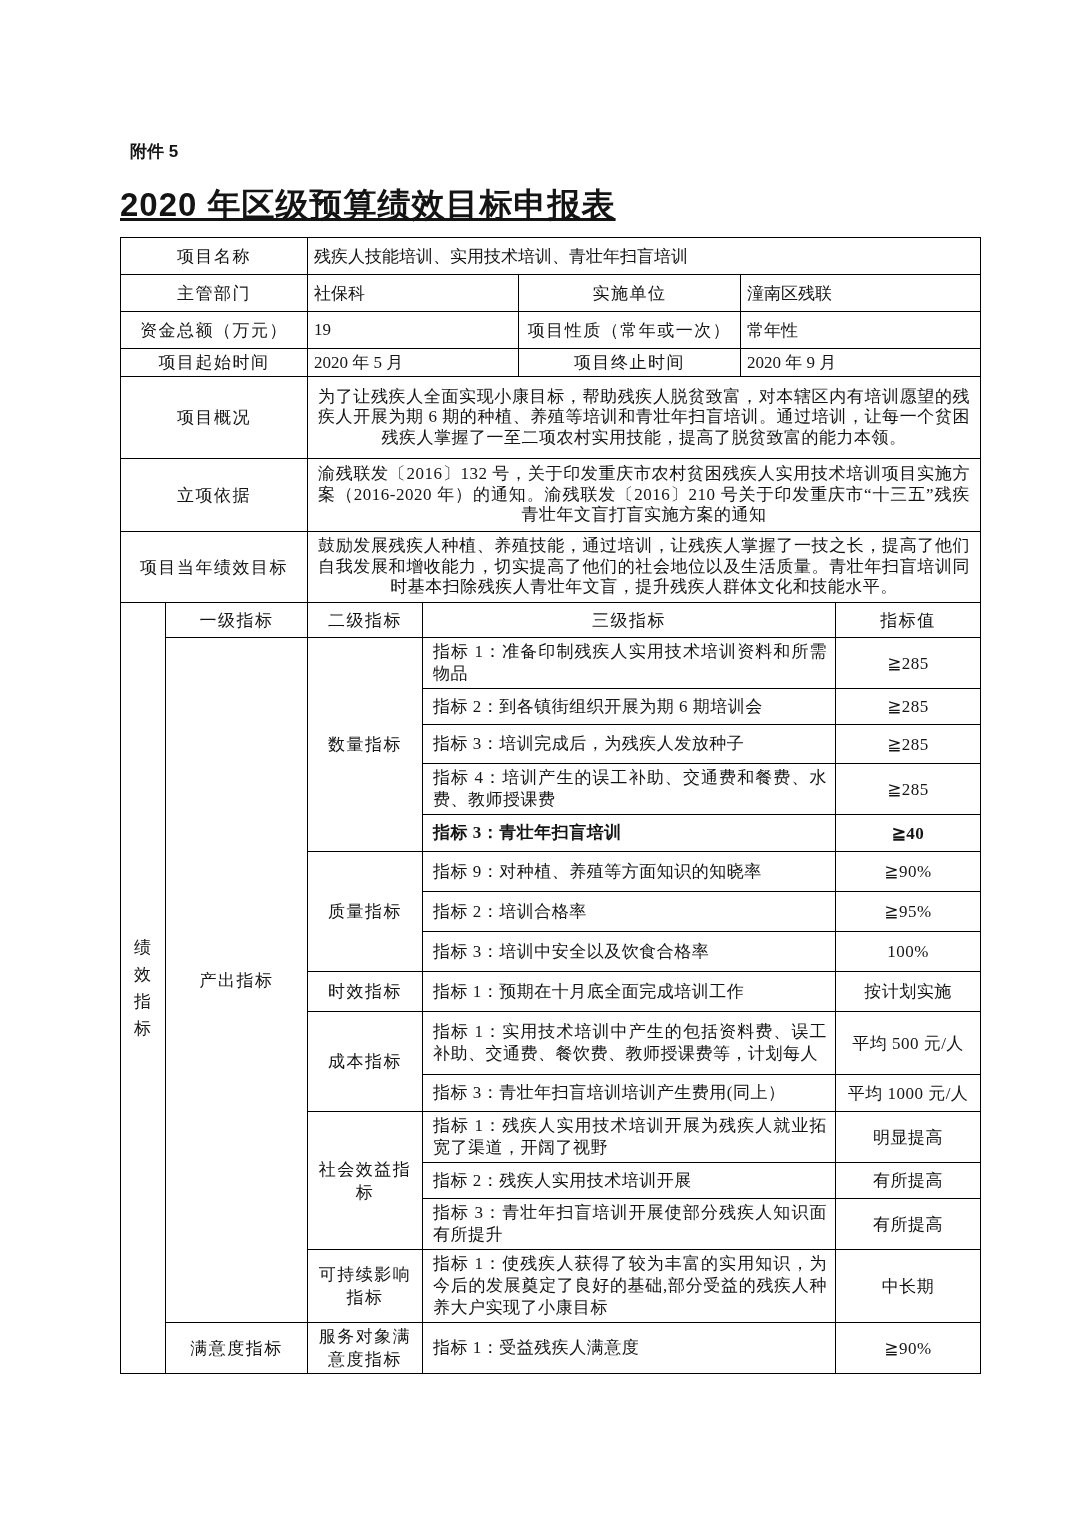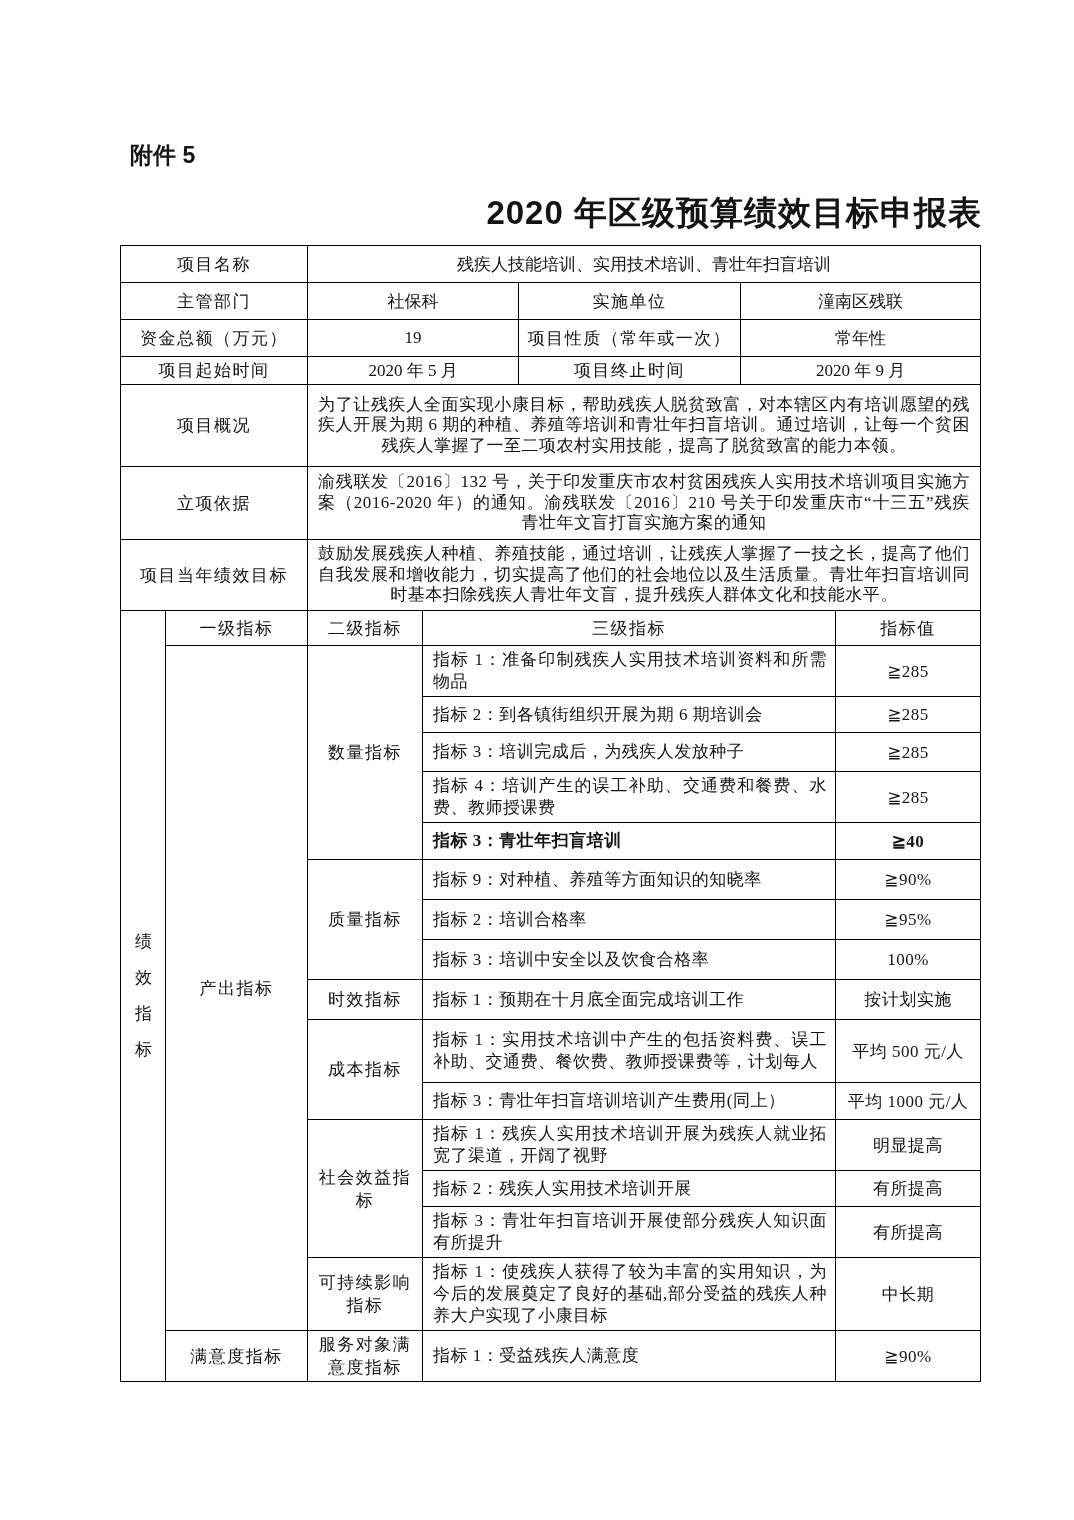--- a/index.html
+++ b/index.html
@@ -15,69 +15,70 @@
     overflow: hidden;
   }
   .page {
     padding-top: 140px;
     padding-left: 120px;
     width: 862px;
   }
   .attachment {
     font-family: "Liberation Sans", "DejaVu Sans", sans-serif;
     font-weight: bold;
-    font-size: 23px;
+    font-size: 17px;
     margin: 0 0 20px 10px;
   }
   .title {
     font-family: "Liberation Sans", "DejaVu Sans", sans-serif;
     font-weight: bold;
     font-size: 33px;
     letter-spacing: 1px;
-    text-align: right;
+    text-align: left;
     margin: 0 0 9px 0;
+    text-decoration: underline;
   }
   table {
     border-collapse: collapse;
     table-layout: fixed;
     width: 860px;
   }
   td {
     border: 1px solid #000;
     font-size: 17px;
     padding: 2px 6px;
     vertical-align: middle;
     word-break: break-word;
   }
   .t2 { margin-top: -1px; }
   .lab {
     text-align: center;
     letter-spacing: 1.5px;
   }
-  .ctr { text-align: center; }
+  .ctr { }
   .para {
     text-align: justify;
     text-align-last: center;
     line-height: 20.5px;
     padding: 4px 10px;
     letter-spacing: 0.5px;
   }
   .l3cell {
     text-align: justify;
     text-align-last: left;
     line-height: 22px;
     padding: 3px 8px 3px 10px;
     letter-spacing: 0.5px;
   }
   .vcell { text-align: center; letter-spacing: 0.5px; }
   .side {
-    text-align: right;
+    text-align: left;
     padding: 0 13px;
     word-break: break-all;
-    line-height: 36px;
+    line-height: 27px;
     letter-spacing: 0;
   }
   
   .ra { height: 37px; } .rb { height: 37px; padding-left: 44px; } .rc { height: 37px; }
   .rd { height: 20px; } .re { height: 82px; } .rf { height: 73px; }
   .rg { height: 71px; }
   
   .ih  { height: 35px; }
   .ir1 { height: 49px; } .ir2 { height: 36px; } .ir3 { height: 39px; padding-left: 20px; }
   .ir4 { height: 46px; } .ir5 { height: 37px; font-weight: bold; } .ir6 { height: 40px; }

